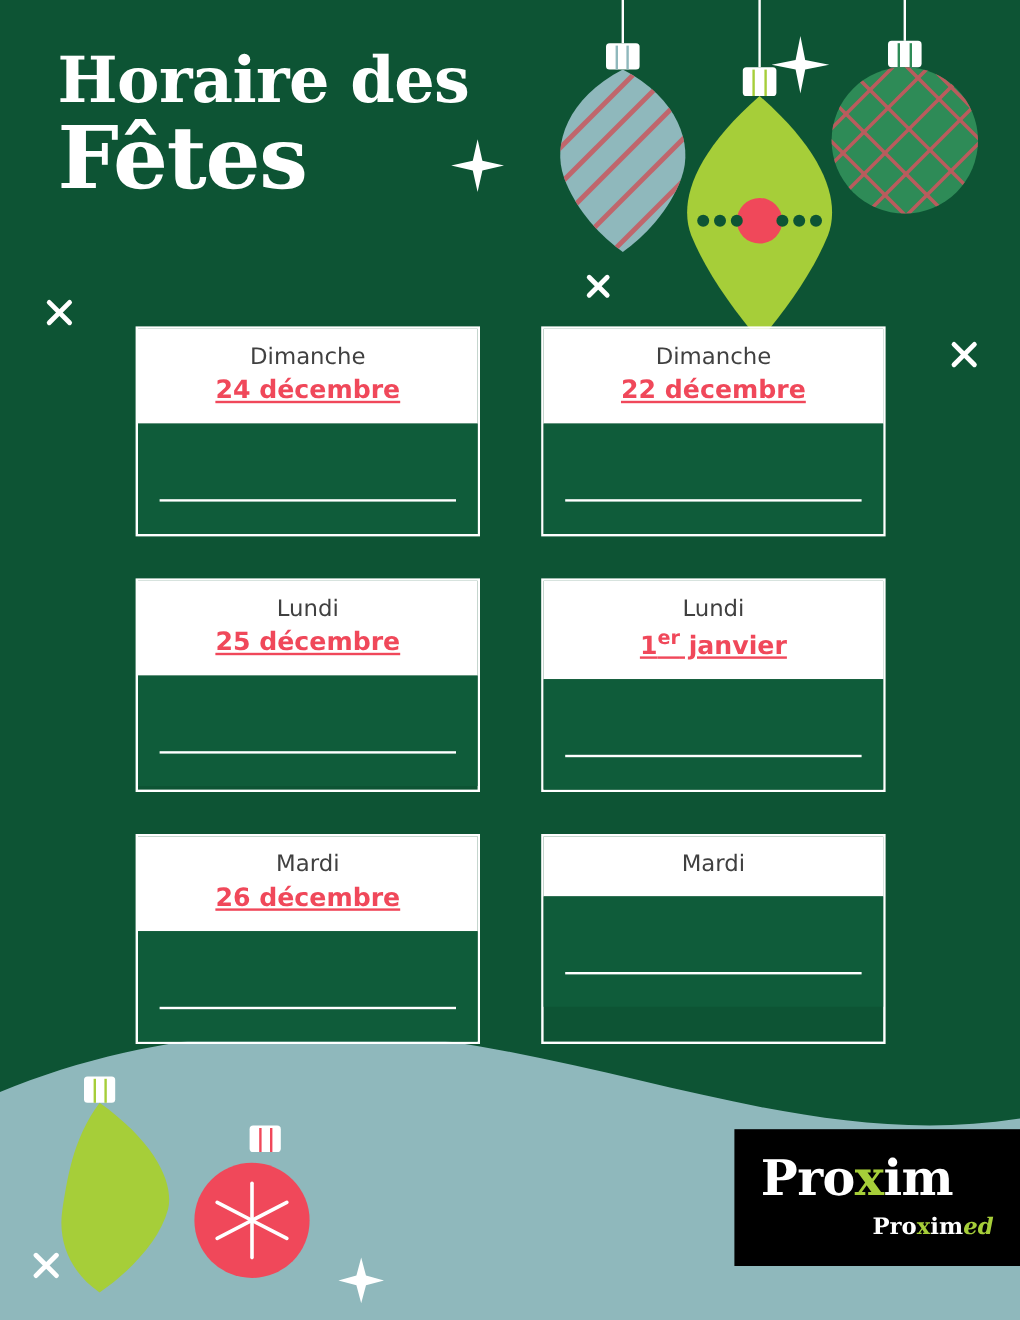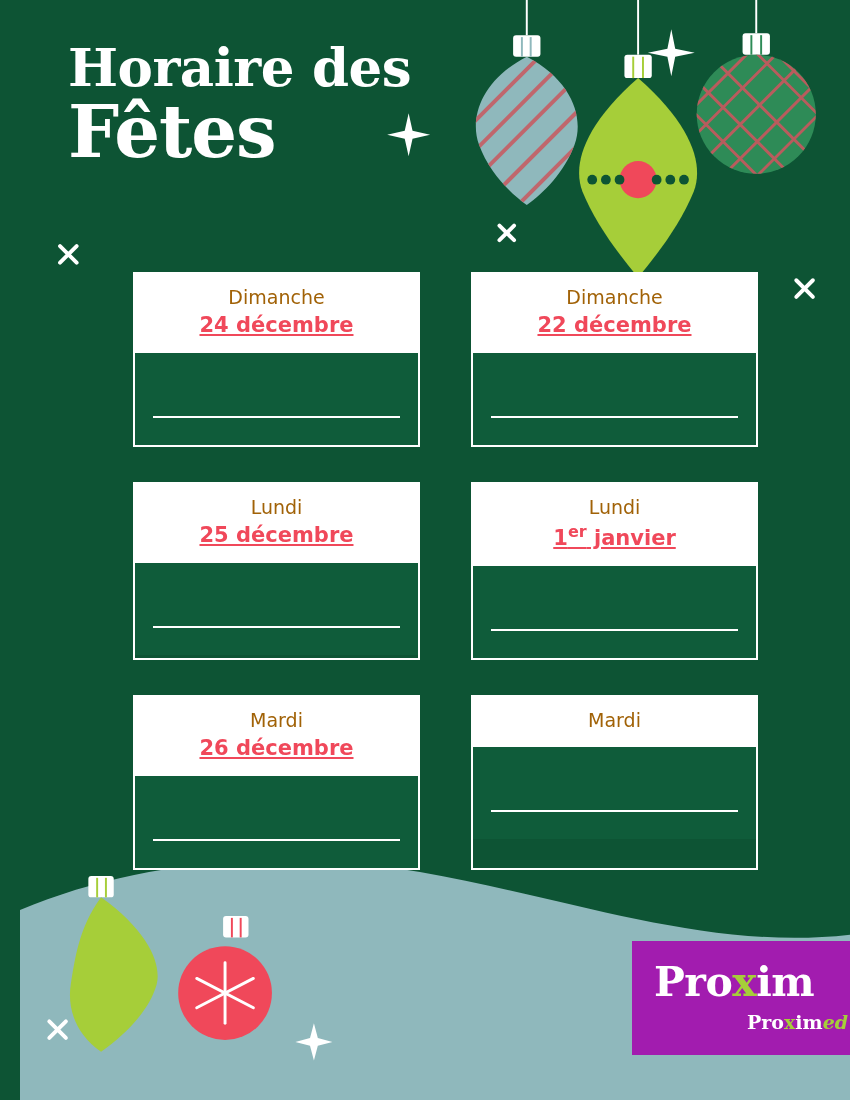--- a/index.html
+++ b/index.html
@@ -12,21 +12,20 @@
     overflow: hidden;
     font-family: "DejaVu Sans", sans-serif;
     background: #0d5434;
     position: relative;
   }
   .poster {
     position: absolute;
     inset: 0;
     background: #0d5434;
     overflow: hidden;
-    margin-left: 20px;
   }
 
   
   .wave {
     position: absolute;
     left: 0;
     bottom: 0;
     width: 850px;
     height: 340px;
     z-index: 1;
@@ -77,21 +76,21 @@
     box-sizing: border-box;
     background: transparent;
   }
   .card-head {
     background: #ffffff;
     text-align: center;
     padding: 12px 6px 14px 6px;
   }
   .card-day {
     font-size: 19px;
-    color: #a16207;
+    color: #404040;
     line-height: 1.25;
   }
   .card-date {
     font-size: 21px;
     font-weight: bold;
     color: #f0485a;
     line-height: 1.3;
     margin-top: 2px;
     text-decoration: underline;
   }
@@ -113,21 +112,21 @@
     background: #ffffff;
   }
 
   
   .logo-box {
     position: absolute;
     left: 612px;
     top: 941px;
     width: 238px;
     height: 114px;
-    background: #a21caf;
+    background: #000000;
     z-index: 7;
     color: #ffffff;
   }
   .logo-main {
     position: absolute;
     left: 22px;
     top: 17px;
     font-family: "DejaVu Serif", serif;
     font-weight: bold;
     font-size: 41px;

